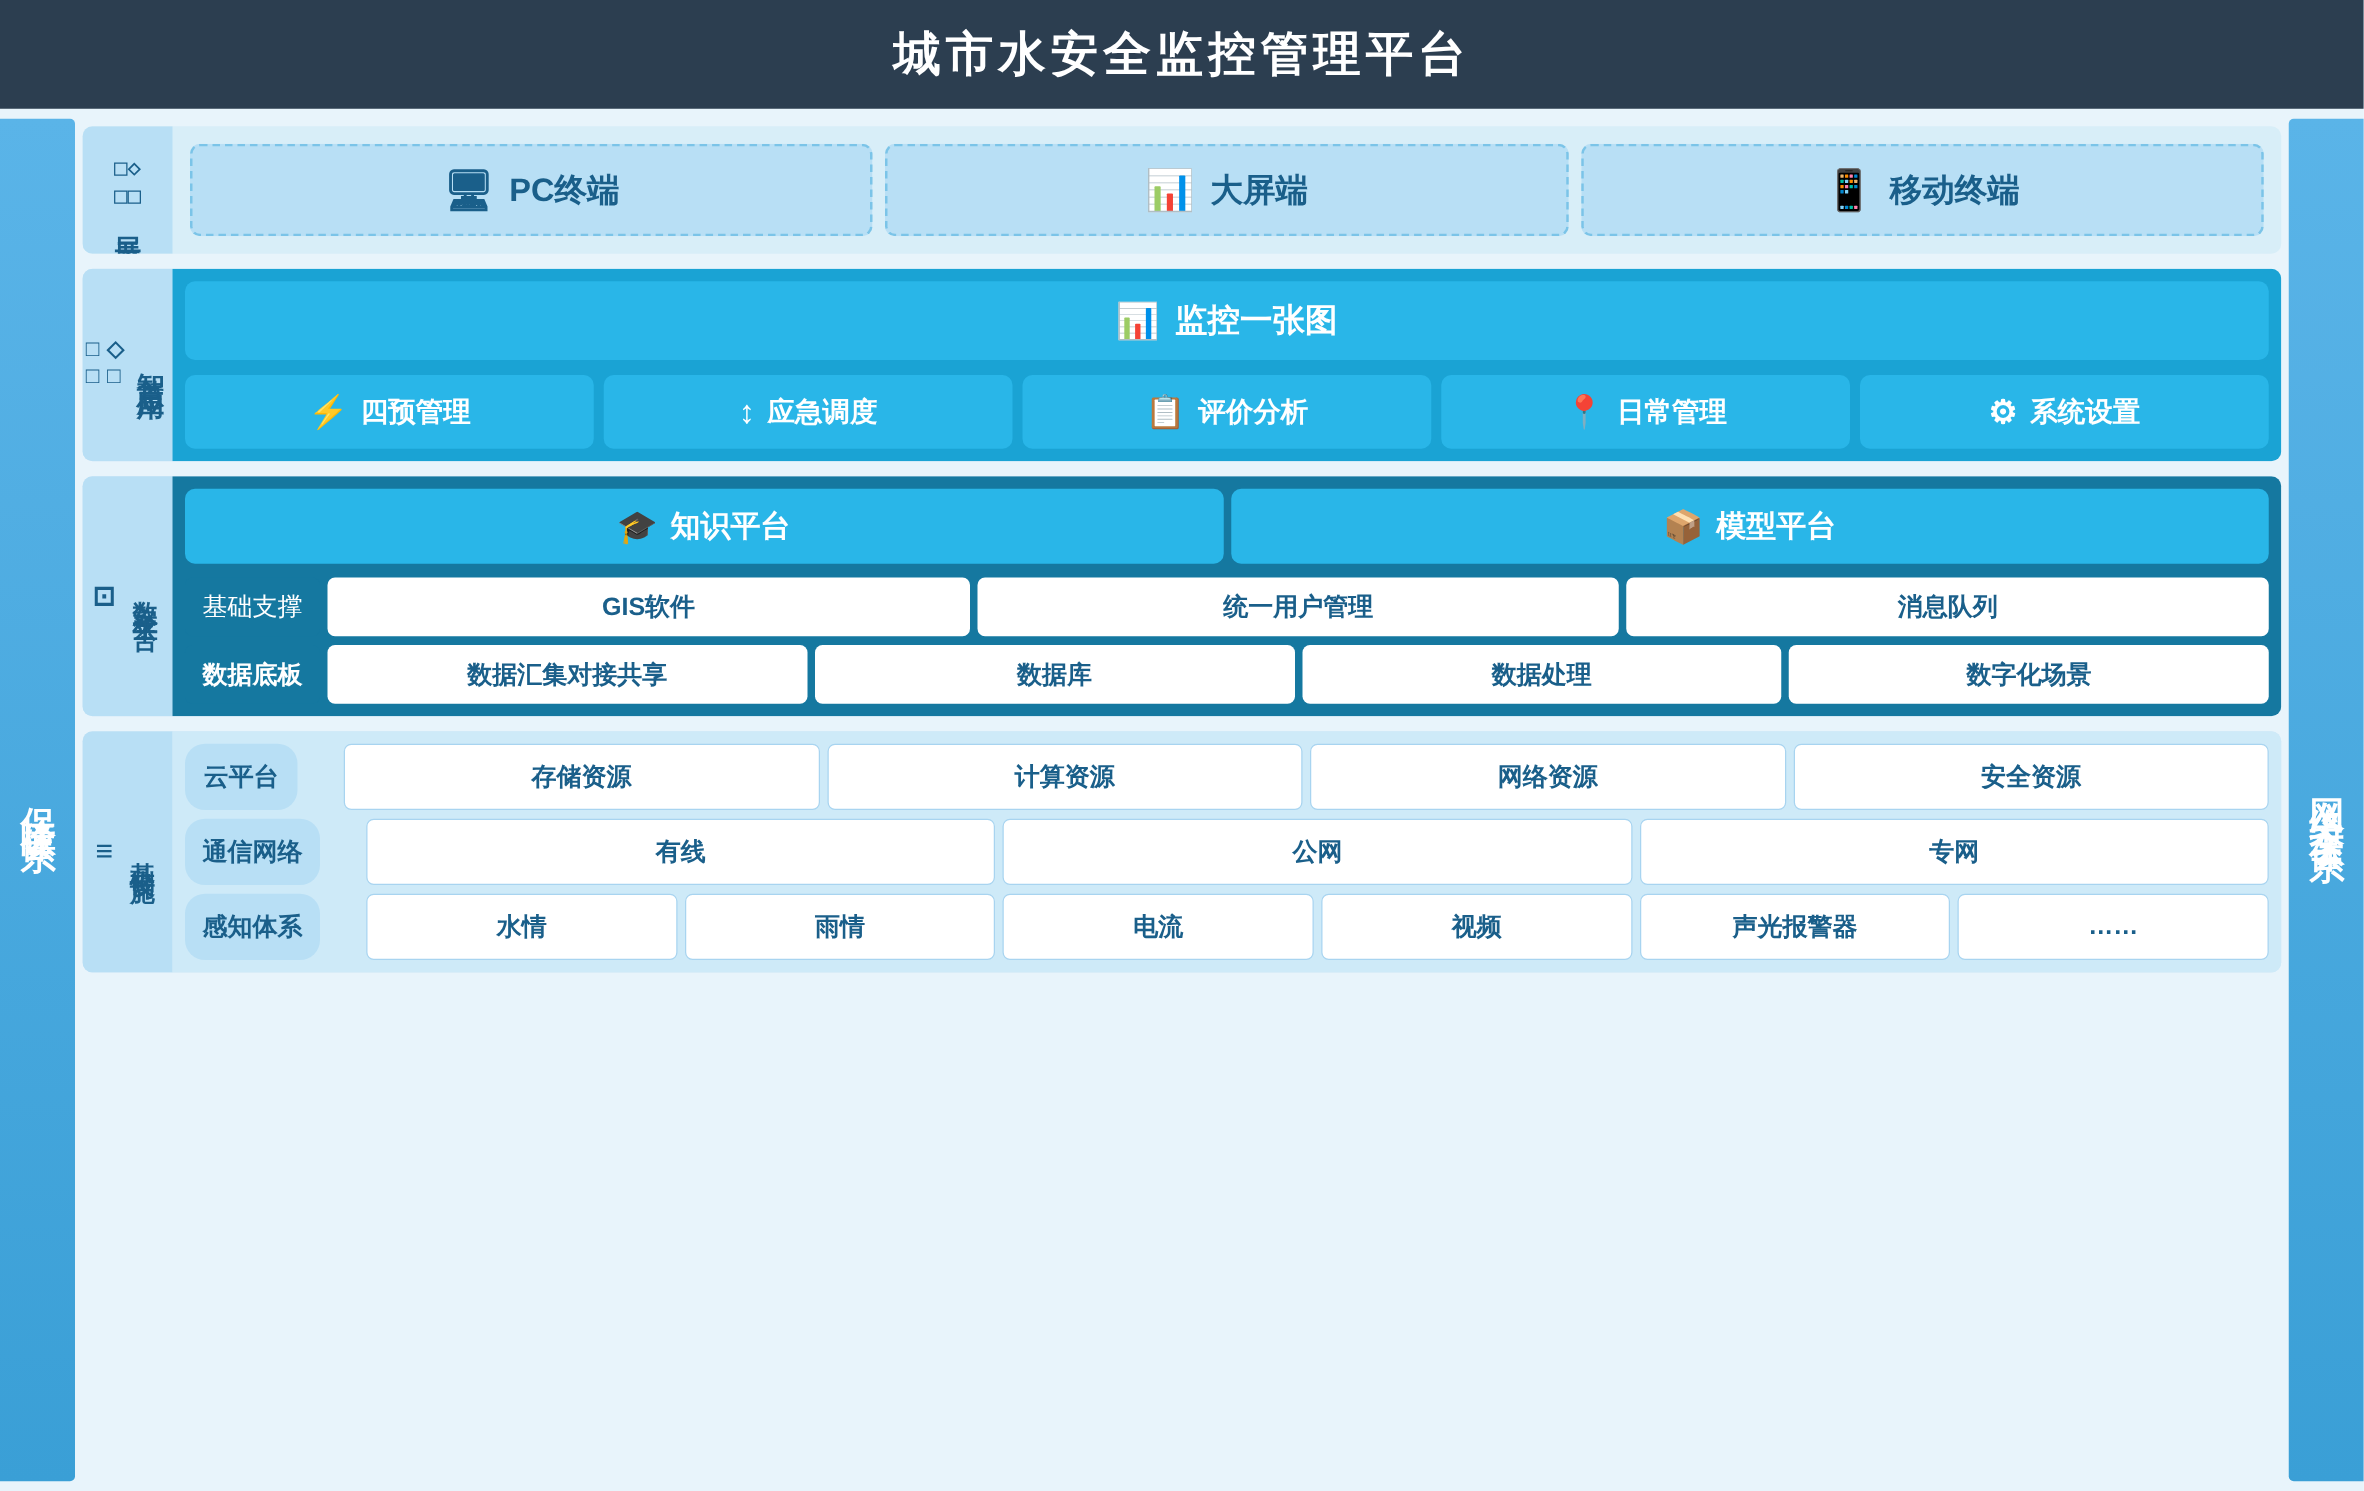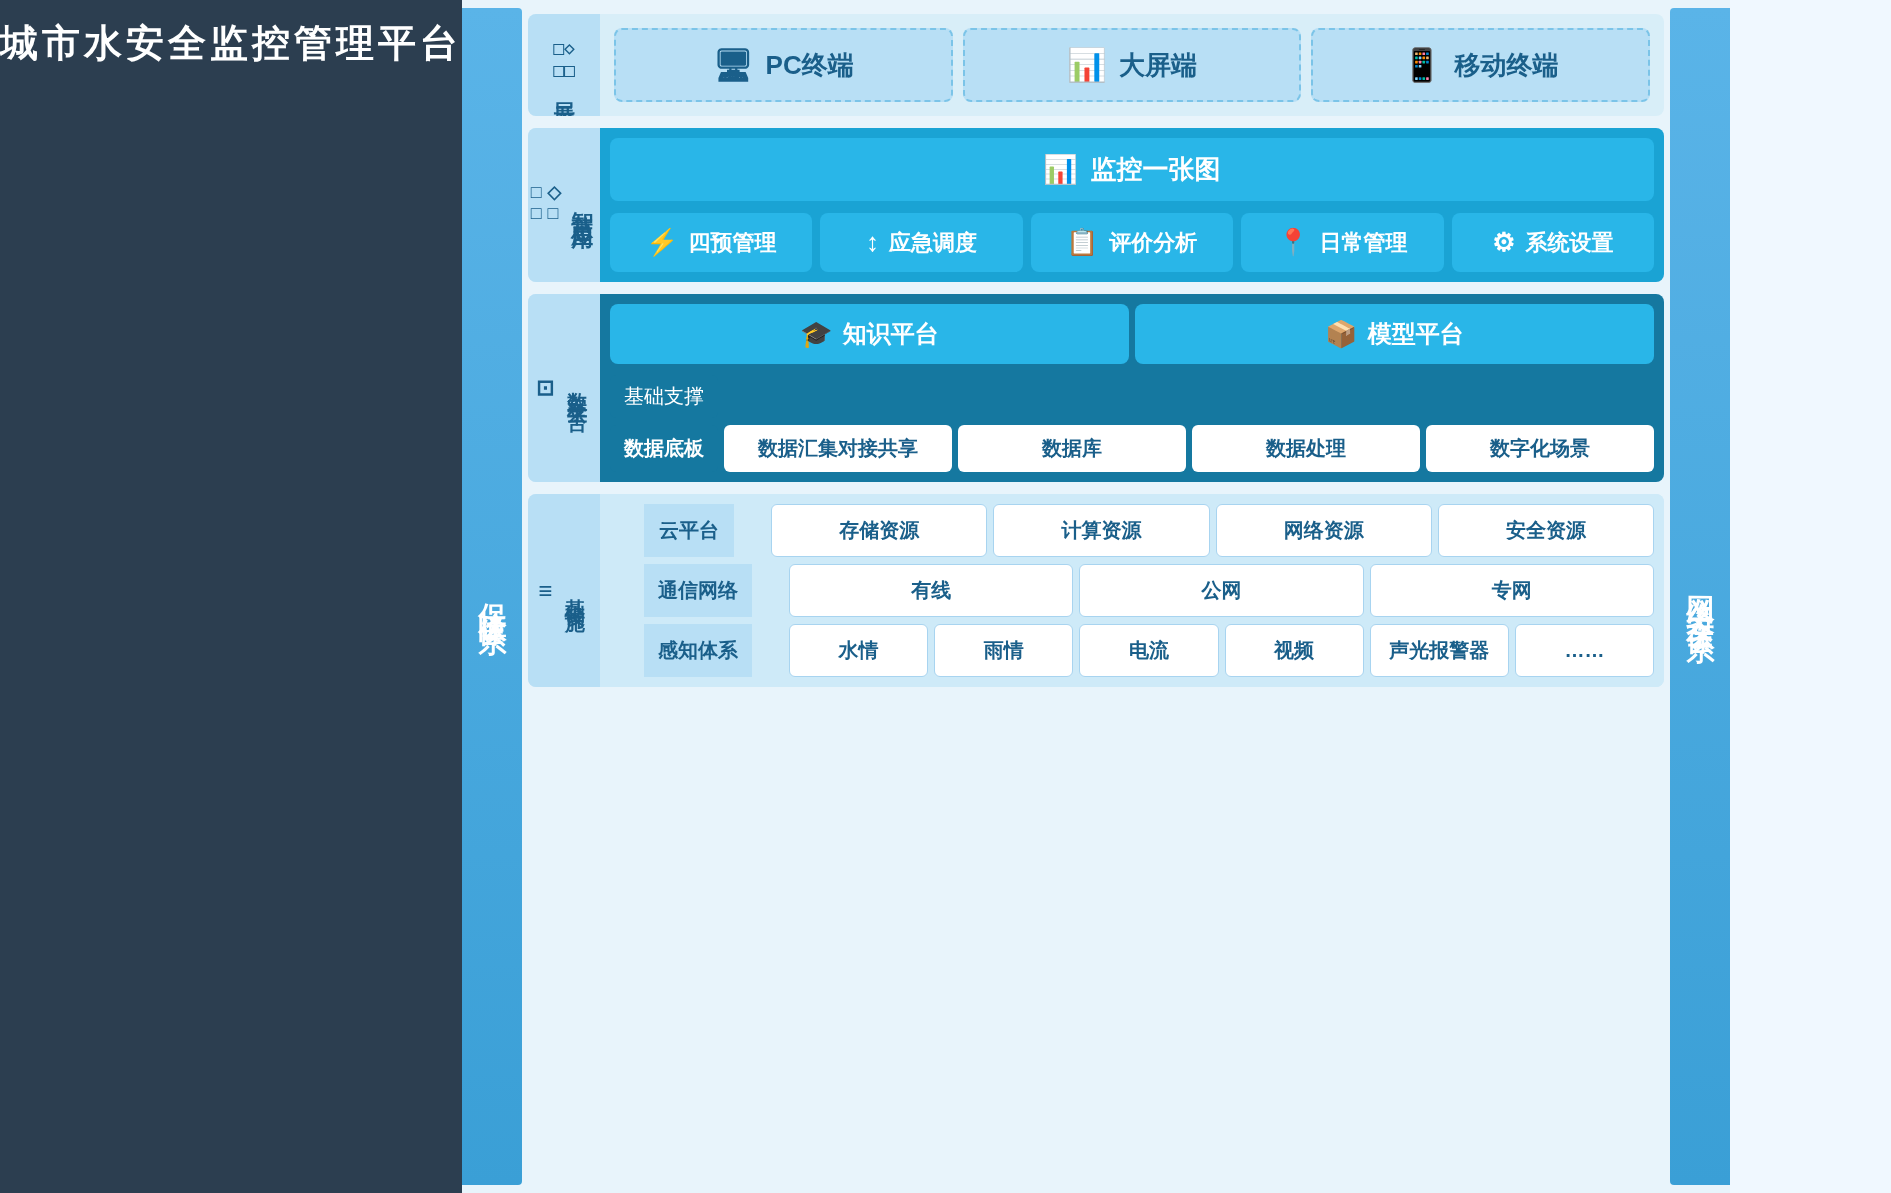--- a/index.html
+++ b/index.html
@@ -4,25 +4,25 @@
   <style>
     * { box-sizing: border-box; margin: 0; padding: 0; }
     body {
       font-family: "Microsoft YaHei", "PingFang SC", "SimHei", sans-serif;
       background: #f0f8ff;
       width: 1891px;
       min-height: 1193px;
     }
 
     .page-wrapper {
-      width: 1730px;
+      width: 1891px;
       min-height: 1193px;
       background: #e8f4fb;
       display: flex;
-      flex-direction: row;
+      flex-direction: column;
     }
 
     
     .title-bar {
       background: #2c3e50;
       color: white;
       text-align: center;
       padding: 18px 0;
       font-size: 38px;
       font-weight: bold;
@@ -247,24 +247,23 @@
 
     .infra-label {
       background: #b8dff5;
       color: #1a5f8a;
       font-size: 20px;
       font-weight: bold;
       display: flex;
       align-items: center;
       justify-content: center;
       padding: 8px 14px;
-      border-radius: 0;
+      border-radius: 16px;
       white-space: nowrap;
       min-width: 90px;
-      margin-left: 34px;
     }
 
     .infra-items {
       flex: 1;
       display: flex;
       gap: 6px;
       padding-left: 31px;
     }
 
     .infra-item {
@@ -435,20 +434,31 @@
             </div>
             <div class="platform-card">
               <span style="font-size:26px;">📦</span>
               <span>模型平台</span>
             </div>
           </div>
 
           <div class="support-section">
             <div class="support-label">基础支撑</div>
             <div class="support-grid">
+              <div class="support-grid-row">
+                <div class="support-item">
+                  <span>GIS软件</span>
+                </div>
+                <div class="support-item">
+                  <span>统一用户管理</span>
+                </div>
+                <div class="support-item">
+                  <span>消息队列</span>
+                </div>
+              </div>
             </div>
           </div>
 
           <div class="data-section">
             <div class="data-label">数据底板</div>
             <div class="data-items">
               <div class="data-item">
                 <span>数据汇集对接共享</span>
               </div>
               <div class="data-item">

